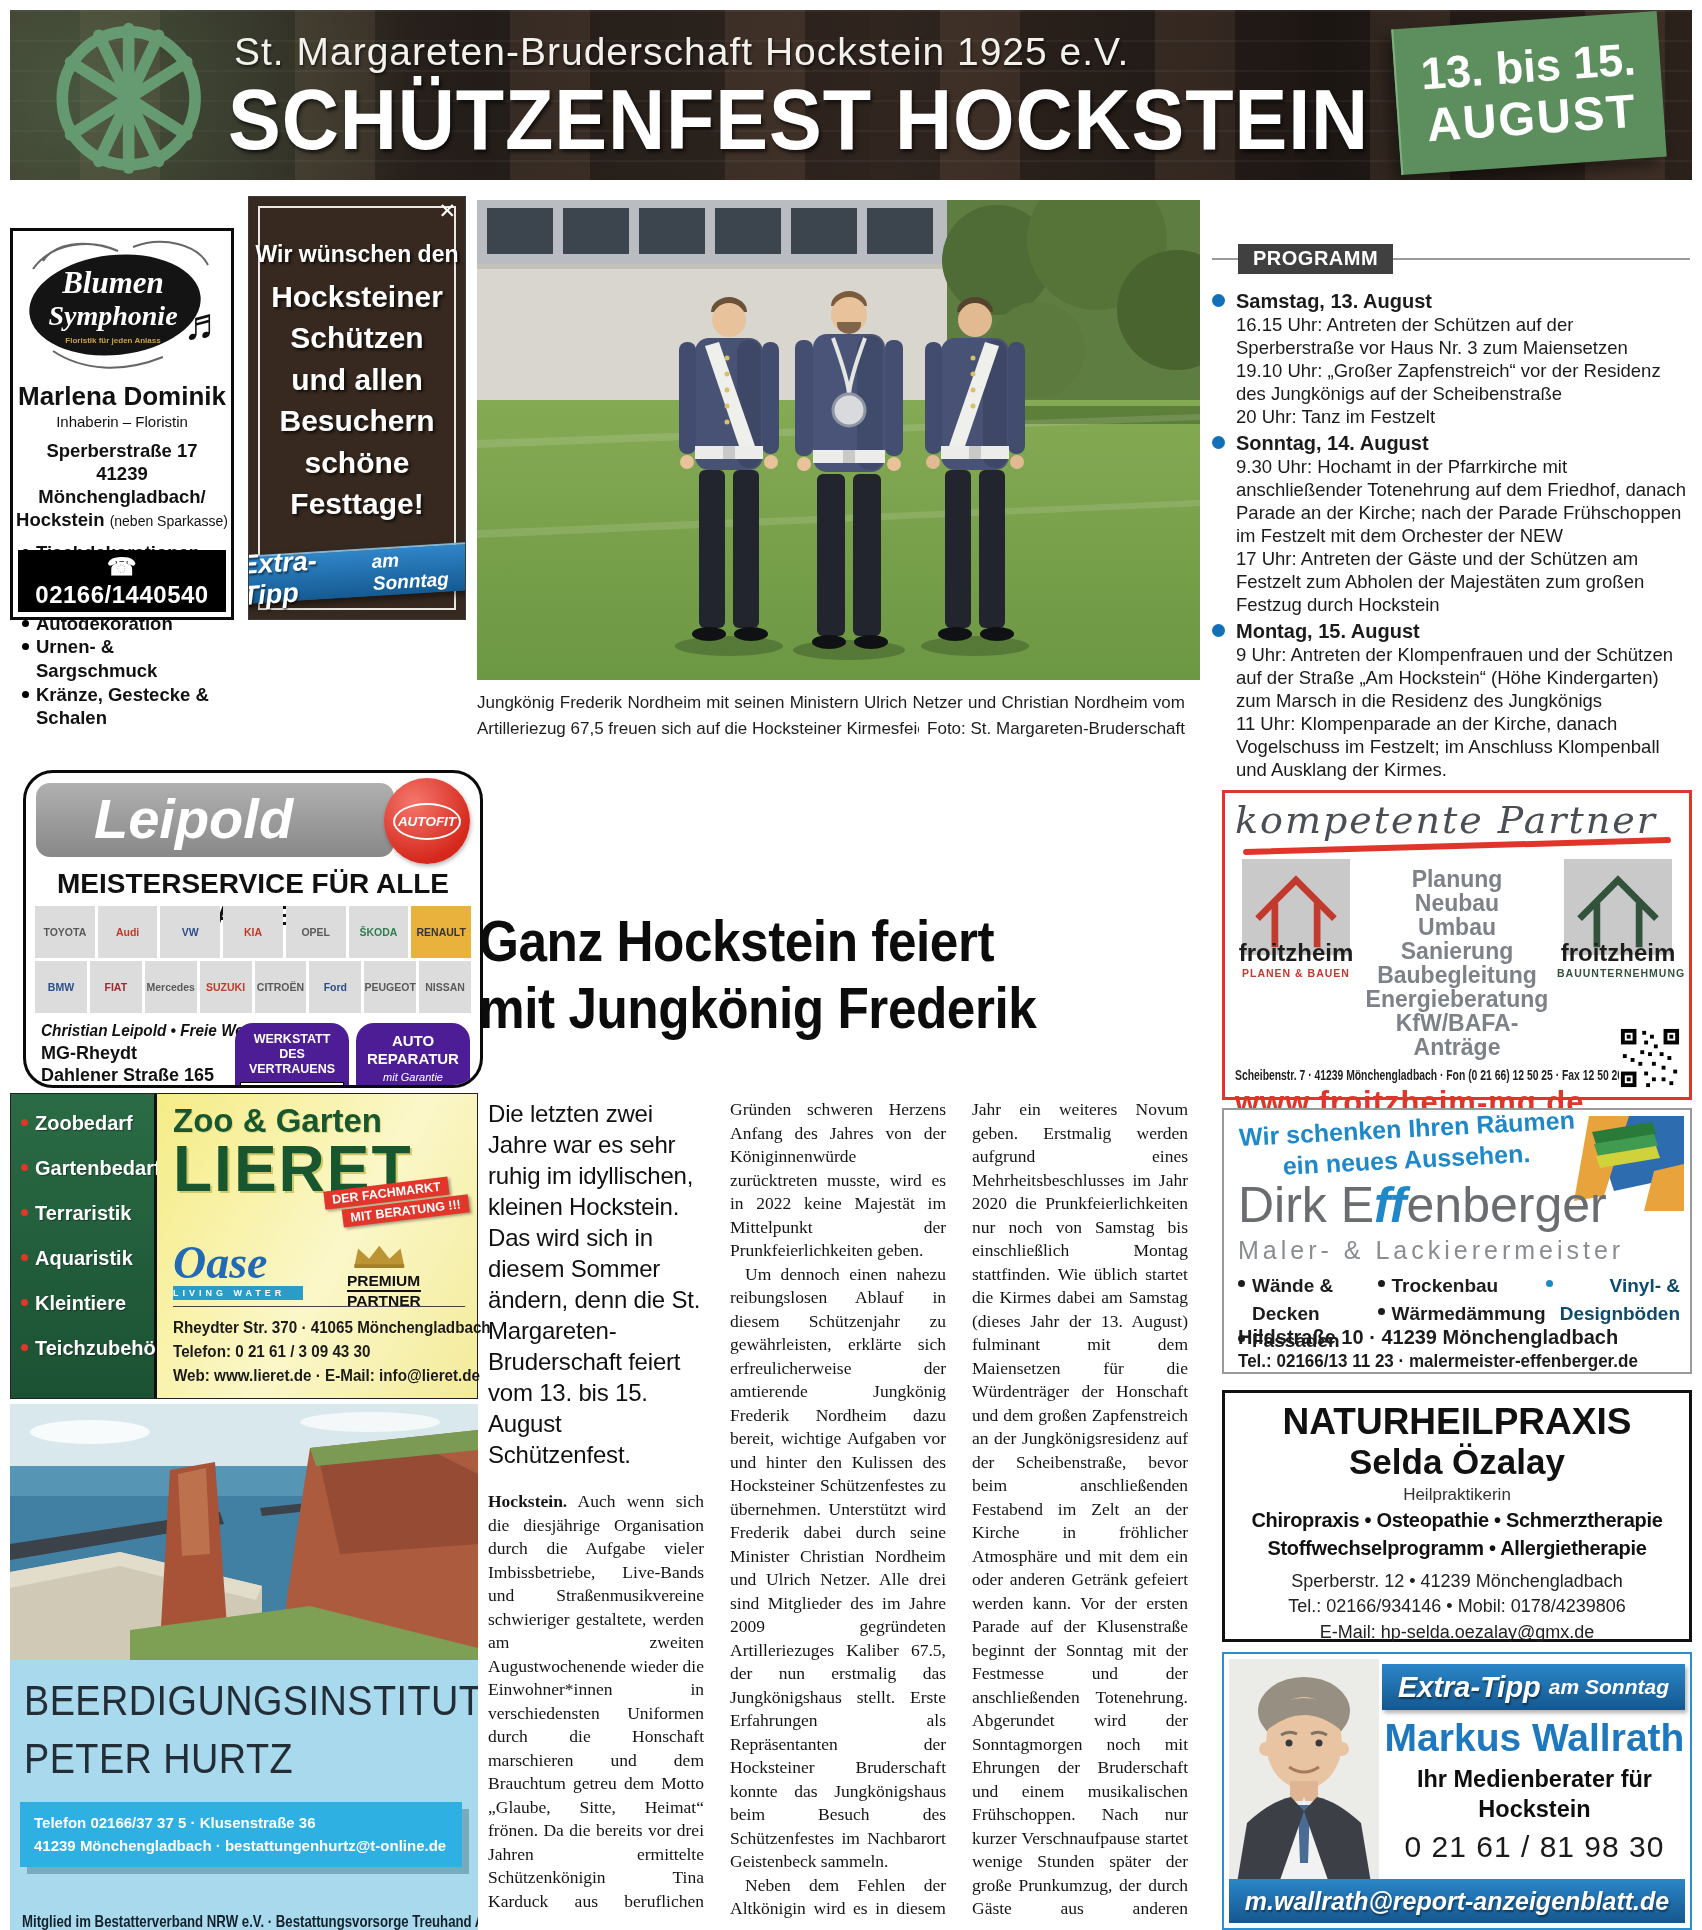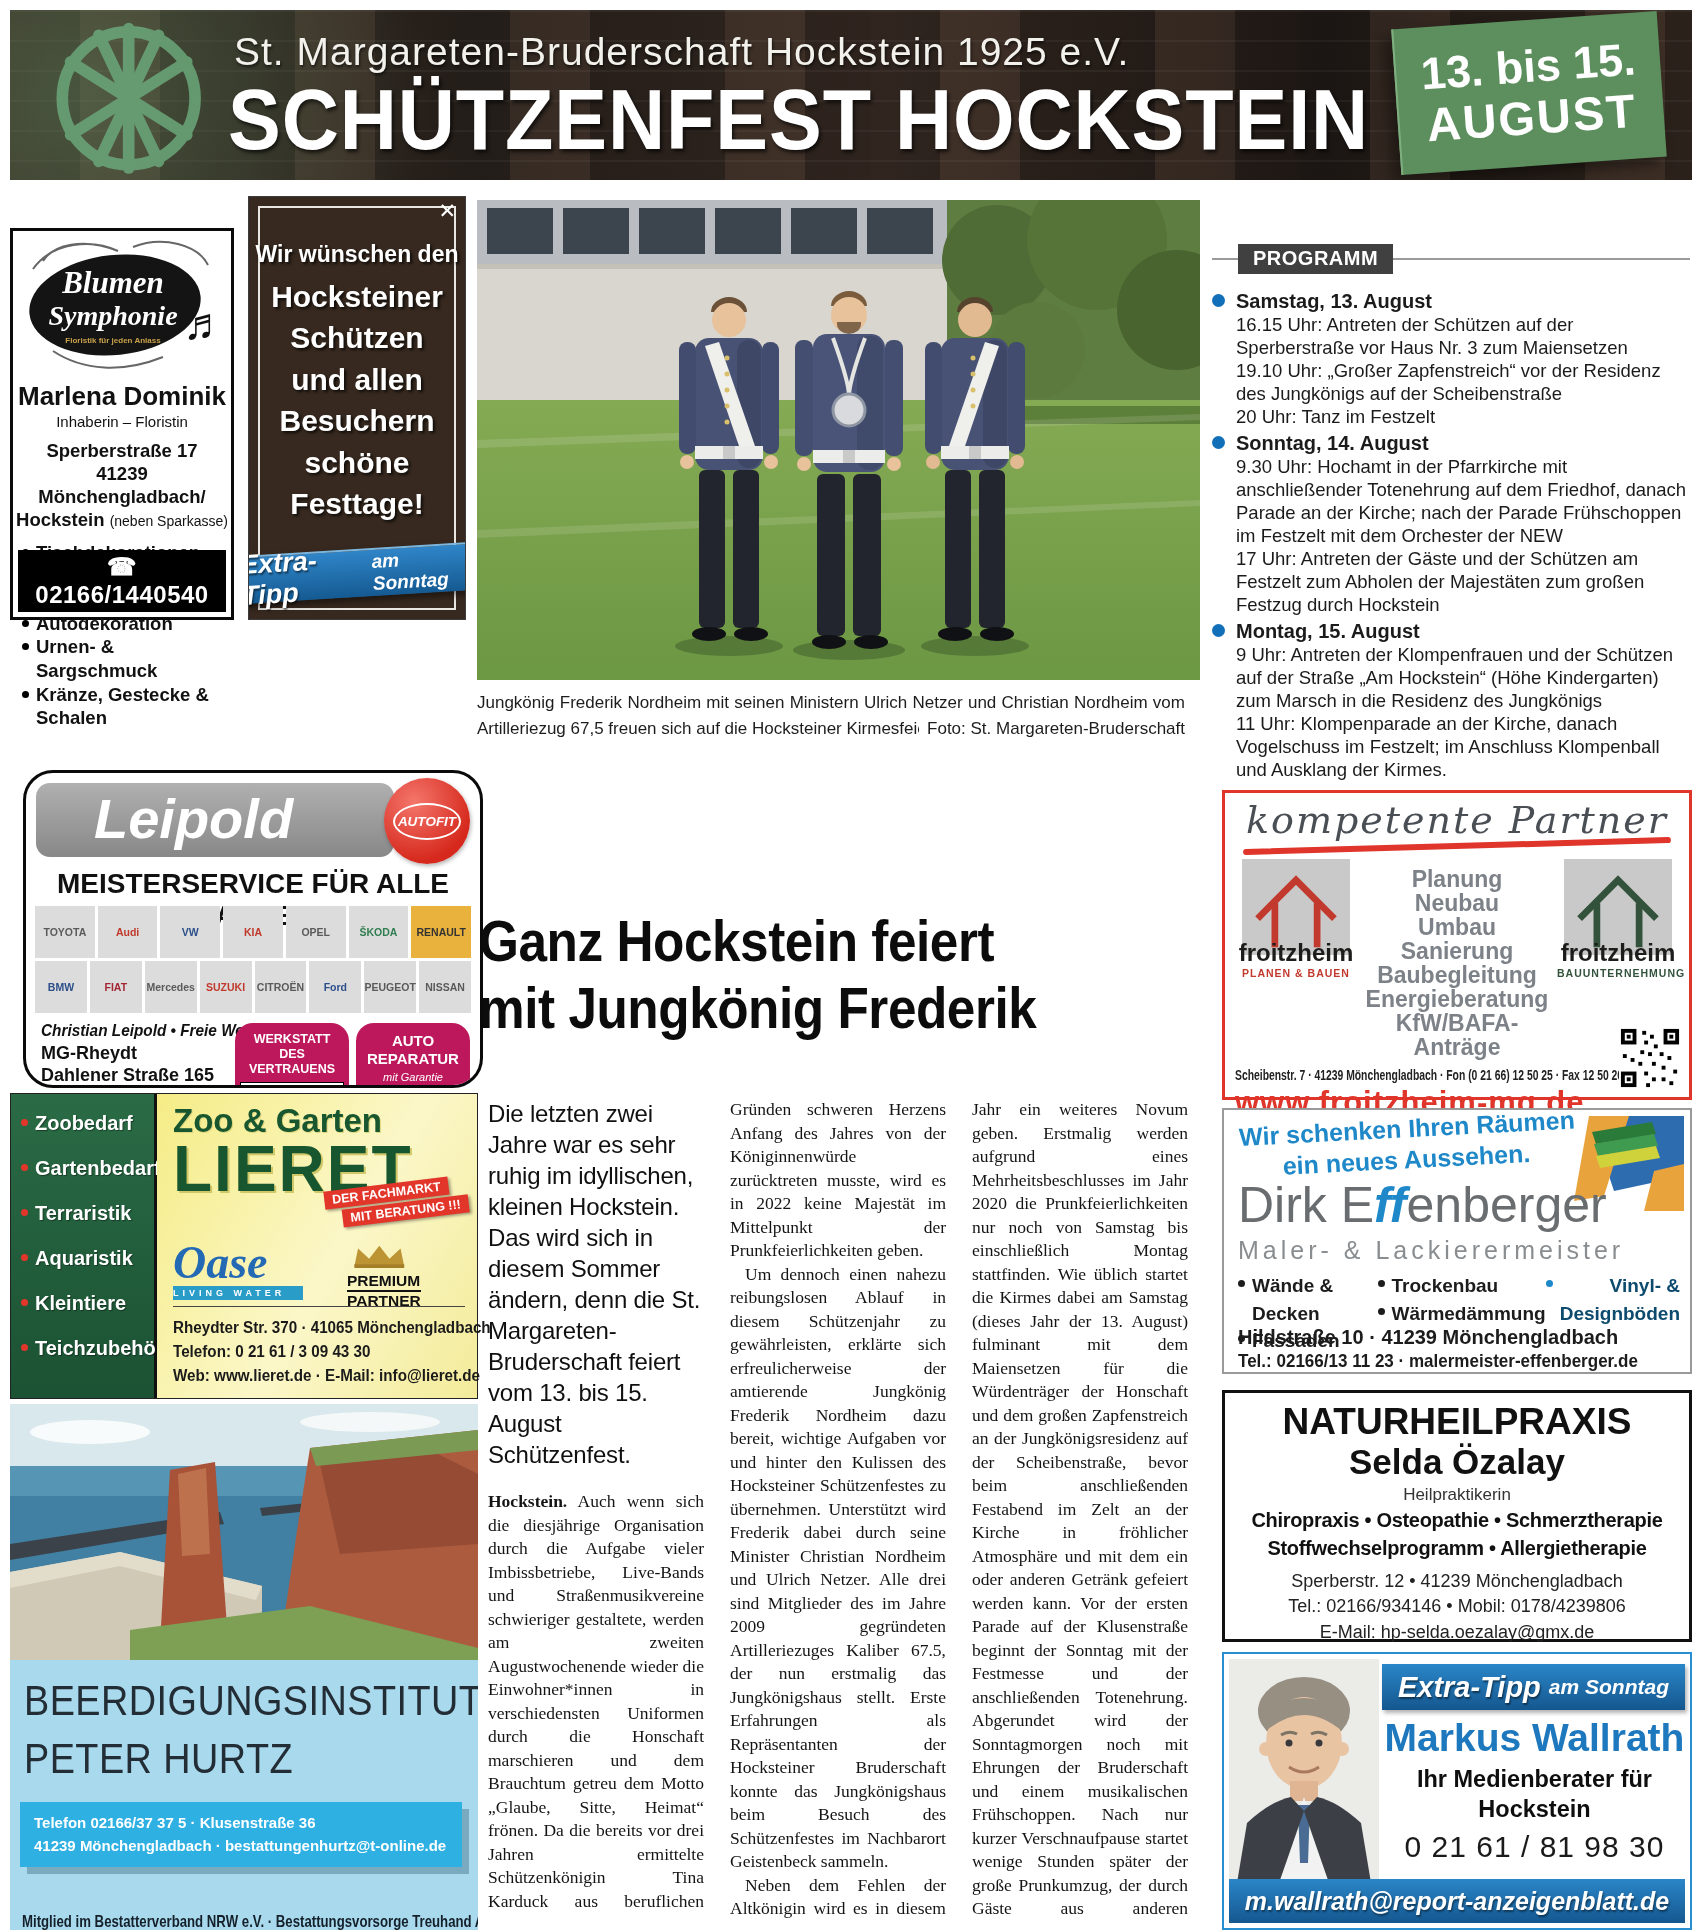--- a/index.html
+++ b/index.html
@@ -53,21 +53,21 @@
   .lp-banner{position:absolute;left:10px;top:10px;width:358px;height:74px;border-radius:14px;background:linear-gradient(180deg,#b0b0b0,#888);color:#fff;font-style:italic;font-weight:700;font-size:56px;padding-left:58px;line-height:72px;box-sizing:border-box;}
   .lp-autofit{position:absolute;right:10px;top:5px;width:86px;height:86px;border-radius:50%;background:radial-gradient(circle at 35% 28%,#f4766b,#d6281c 72%);display:flex;align-items:center;justify-content:center;box-shadow:1px 2px 4px rgba(0,0,0,.3);}
   .lp-autofit span{color:#fff;font-weight:700;font-style:italic;font-size:13.5px;border:2px solid #fff;border-radius:50%;padding:9px 3px;}
   .lp-claim{position:absolute;top:95px;left:0;right:0;text-align:center;font-weight:700;font-size:28px;}
   .lp-brands{position:absolute;top:133px;left:9px;right:9px;}
   .lp-row{display:flex;gap:3px;margin-bottom:3px;}
   .lp-tile{flex:1;height:52px;background:#dcdcdc;display:flex;align-items:center;justify-content:center;font-size:10.5px;font-weight:700;color:#5a5a5a;text-align:center;overflow:hidden;}
   .lp-info{position:absolute;left:15px;top:247px;font-size:18px;font-weight:700;line-height:1.22;width:250px;}
   .lp-owner{font-style:italic;font-size:16.5px;white-space:nowrap;transform:scaleX(.93);transform-origin:left;margin-bottom:3px;}
   .lp-badges{position:absolute;right:10px;top:250px;display:flex;gap:7px;}
-  .lp-badge{width:114px;background:#be185d;border-radius:18px 18px 10px 10px;color:#fff;text-align:center;padding:9px 2px 6px;box-sizing:border-box;}
+  .lp-badge{width:114px;background:#4c1d95;border-radius:18px 18px 10px 10px;color:#fff;text-align:center;padding:9px 2px 6px;box-sizing:border-box;}
   .lp-b-l1{font-size:12.5px;font-weight:700;line-height:1.2;}
   .lp-b-sub{background:#fff;color:#000;font-size:8.5px;border:1px solid #000;margin:5px 3px 0;padding:1px 0;font-weight:700;}
   .lp-b-it{font-style:italic;font-size:11px;margin-top:3px;}
 
   
   .ad-lieret{position:absolute;left:10px;top:1093px;width:468px;height:306px;display:flex;border:1px solid #222;box-sizing:border-box;}
   .li-left{width:146px;background:linear-gradient(180deg,#2a6b45,#1b5233);color:#fff;font-weight:700;font-size:20px;padding:18px 0 0 10px;box-sizing:border-box;border-right:3px solid #111;}
   .li-item{position:relative;padding-left:14px;margin-bottom:22px;text-shadow:1px 1px 1px rgba(0,0,0,.4);}
   .li-item .dot{position:absolute;left:0;top:7px;width:7px;height:7px;background:#e2362b;border-radius:50%;}
   .li-right{flex:1;background:linear-gradient(120deg,#f5ec86,#fbf7c8 55%,#f3eb9a);position:relative;padding:10px 0 0 16px;box-sizing:border-box;}
@@ -110,21 +110,21 @@
   .pg-line{position:absolute;left:0;right:0;top:14px;height:2px;background:#9a9a9a;}
   .pg-head{position:absolute;left:26px;top:0;background:#404040;color:#fff;font-weight:700;font-size:20px;letter-spacing:.5px;padding:3px 15px 4px;}
   .pg-list{margin-top:13px;font-size:18.5px;line-height:23px;color:#1b1b1b;}
   .pg-day{position:relative;padding-left:24px;margin-top:3px;}
   .pg-day .dot{position:absolute;left:0;top:5px;width:13px;height:13px;border-radius:50%;background:#1170b8;}
   .pg-title{font-weight:700;font-size:20px;line-height:24px;}
   .pg-item{margin:0;}
 
   
   .ad-froitzheim{position:absolute;left:1222px;top:790px;width:470px;height:310px;border:3px solid #e0352b;background:#fff;box-sizing:border-box;padding:8px 10px;}
-  .fz-head{font-family:"DejaVu Serif",serif;font-style:italic;font-size:38px;color:#4a4f55;letter-spacing:2px;text-align:center;line-height:1.05;}
+  .fz-head{font-family:"DejaVu Serif",serif;font-style:italic;font-size:38px;color:#4a4f55;letter-spacing:2px;text-align:left;line-height:1.05;}
   .fz-underline{height:6px;background:#e0352b;transform:rotate(-1.6deg);margin:2px 8px 6px;border-radius:3px;}
   .fz-mid{display:flex;align-items:flex-start;}
   .fz-logo{width:122px;text-align:center;}
   .fz-logo .sq{width:108px;height:96px;background:#c9c9c9;margin:4px auto 0;}
   .fz-logo .nm{font-weight:700;font-size:24px;color:#1d1d1b;margin-top:-14px;line-height:1;}
   .fz-logo .sb{font-weight:700;font-size:10.5px;letter-spacing:1px;margin-top:2px;}
   .fz-services{flex:1;text-align:center;font-weight:700;font-size:23px;line-height:24px;color:#7d8288;padding-top:12px;}
   .fz-addr{font-weight:700;font-size:14px;color:#222;margin-top:8px;white-space:nowrap;transform:scaleX(.74);transform-origin:left;}
   .fz-web{font-weight:700;font-size:31px;color:#e0352b;letter-spacing:1px;margin-top:2px;}
   .fz-qr{position:absolute;right:8px;bottom:8px;}

